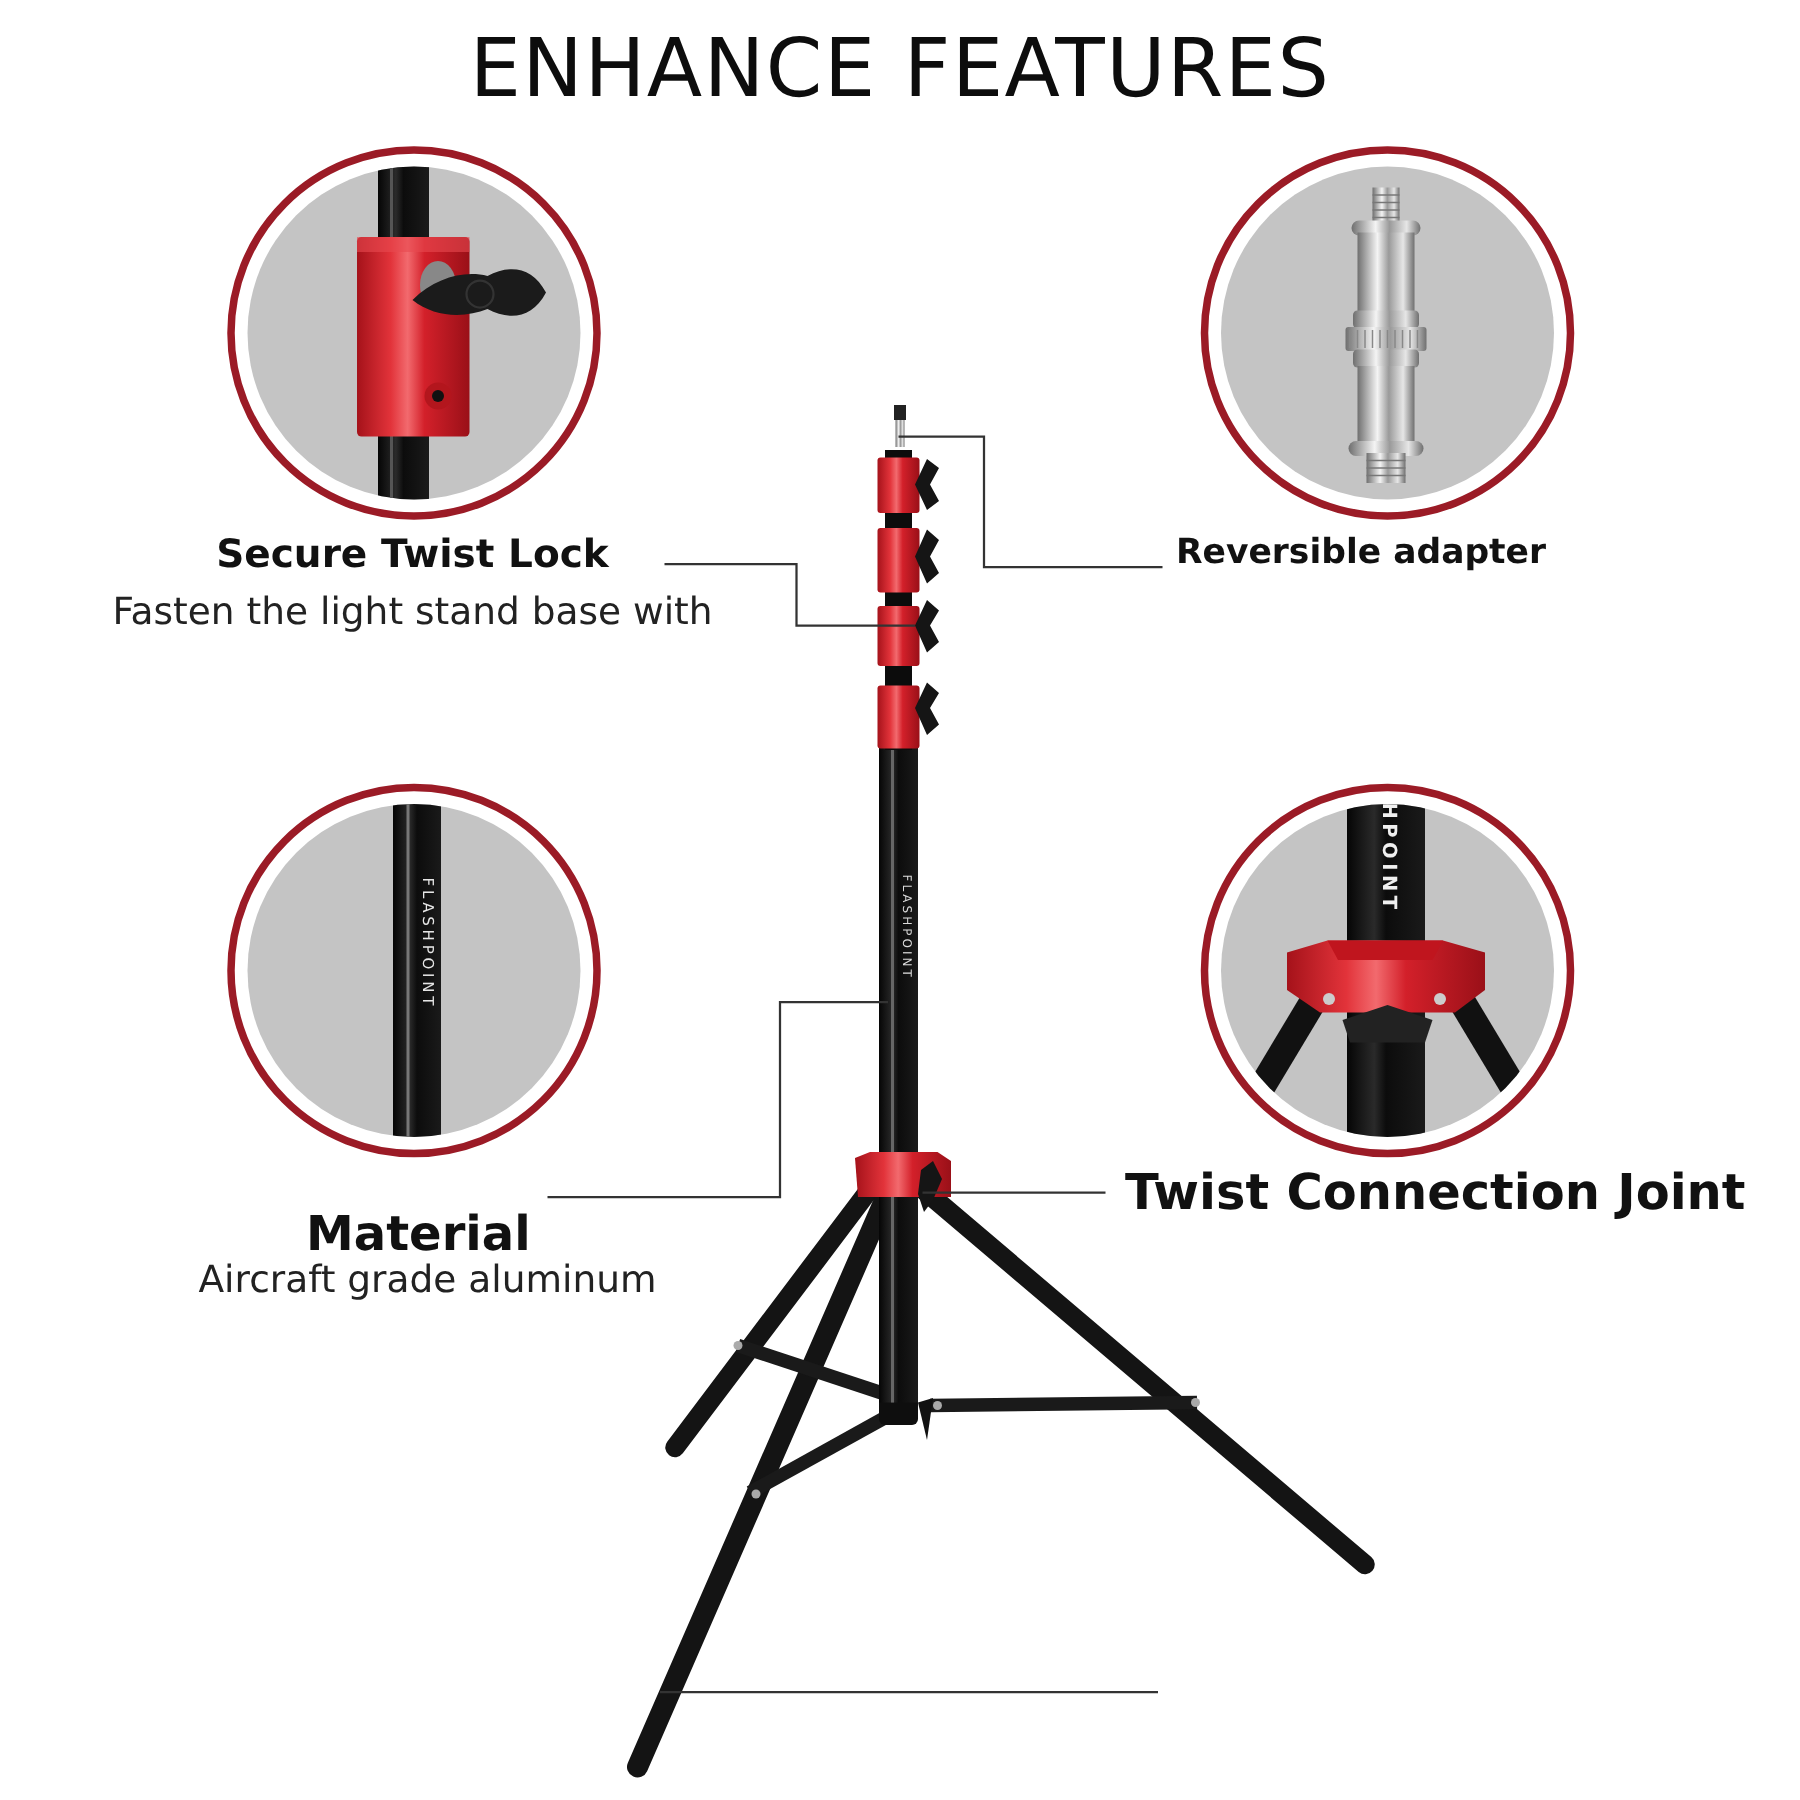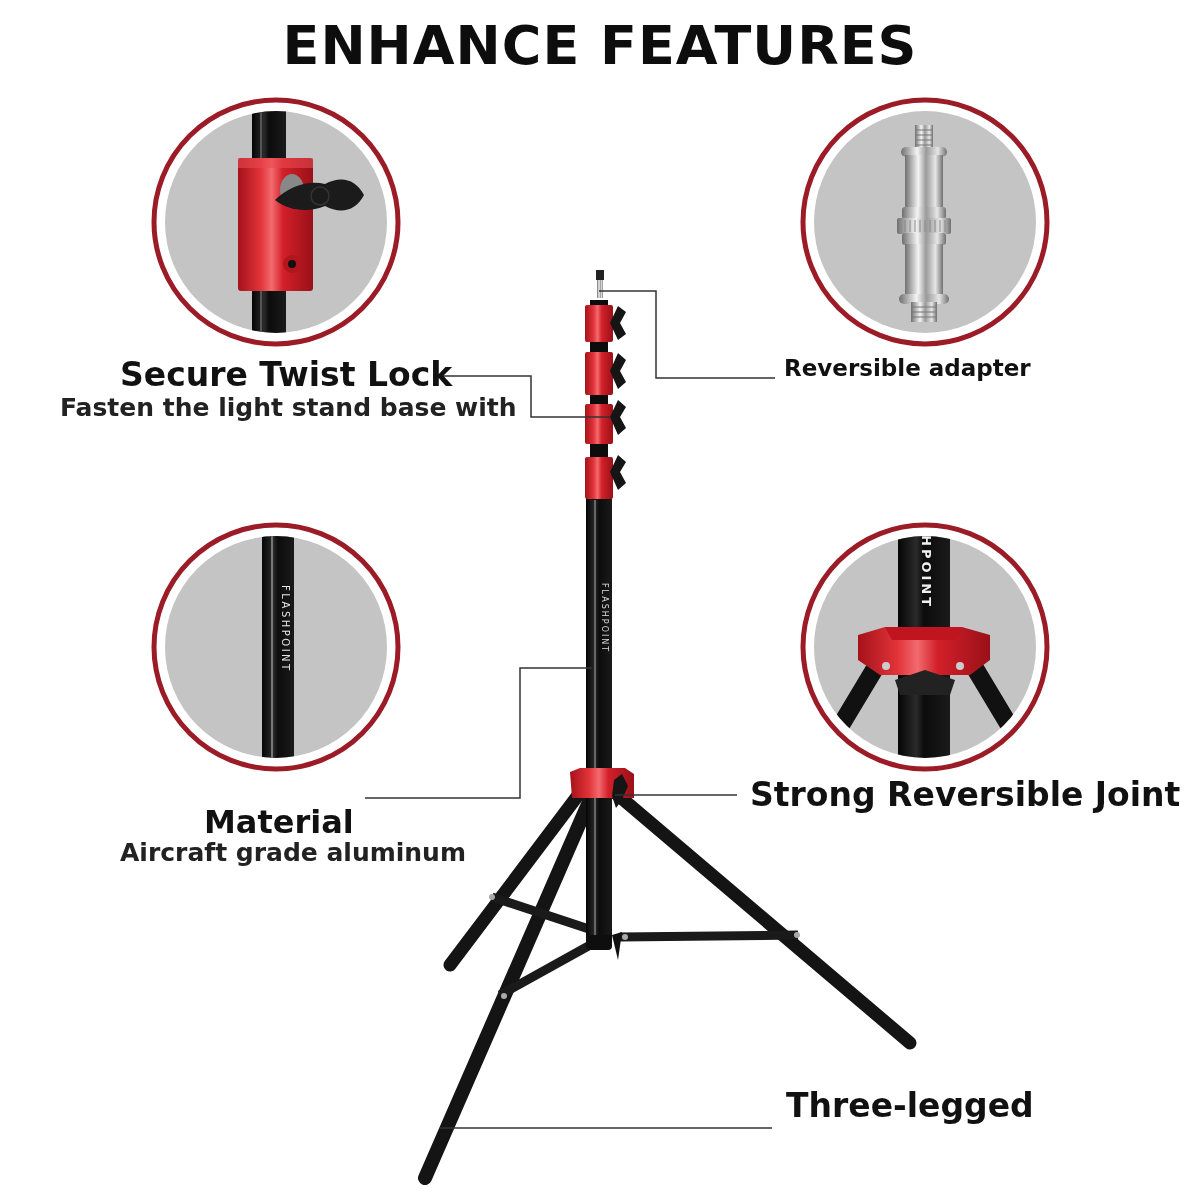--- a/index.html
+++ b/index.html
@@ -1,21 +1,21 @@
 <!DOCTYPE html>
 <html><head>
 <meta charset="utf-8">
 <style>
   html, body { margin: 0; padding: 0; background: #ffffff; }
   body { width: 1200px; height: 1200px; position: relative; overflow: hidden; font-family: "DejaVu Sans", "Liberation Sans", sans-serif; color: #111; }
-  .title { position: absolute; left: 0; right: 0; top: 14px; text-align: center; font-size: 54px; font-weight: bold; letter-spacing: 1px; color: #0d0d0d; }
+  .title { position: absolute; left: 0; right: 0; top: 14px; text-align: center; font-size: 54px; font-weight: normal; letter-spacing: 1px; color: #0d0d0d; }
   .art { position: absolute; left: 0; top: 0; width: 1200px; height: 1200px; }
   .label { position: absolute; font-weight: bold; color: #111; white-space: nowrap; }
-  .desc { position: absolute; font-weight: bold; color: #222; text-align: center; white-space: nowrap; }
-  #lbl-twist { left: 120px; top: 355px; font-size: 33px; width: 310px; text-align: center; }
+  .desc { position: absolute; font-weight: normal; color: #222; text-align: center; white-space: nowrap; }
+  #lbl-twist { left: 120px; top: 355px; font-size: 26px; width: 310px; text-align: center; }
   #desc-twist { left: 60px; top: 393px; width: 430px; font-size: 25px; line-height: 29px; }
   #lbl-adapter { left: 784px; top: 355px; font-size: 23px; }
   #lbl-material { left: 204px; top: 803px; font-size: 32px; }
   #desc-material { left: 120px; top: 814px; width: 330px; font-size: 25px; margin-top: 24px; }
   #lbl-joint { left: 750px; top: 775px; font-size: 33px; }
   #lbl-legs { left: 786px; top: 1088px; font-size: 33px; line-height: 36px; white-space: normal; width: 300px; }
 </style>
 </head>
 <body>
 
@@ -190,17 +190,16 @@
 <div class="label" id="lbl-twist">Secure Twist Lock</div>
 <div class="desc" id="desc-twist">
   <div>Fasten the light stand base with</div>
 </div>
 
 <div class="label" id="lbl-adapter">Reversible adapter</div>
 
 <div class="label" id="lbl-material">Material</div>
 <div class="desc" id="desc-material">Aircraft grade aluminum</div>
 
-<div class="label" id="lbl-joint">Strong Reversible Joint</div>
+<div class="label" id="lbl-joint">Twist Connection Joint</div>
 
 <div class="label" id="lbl-legs">
-  <div>Three-legged</div>
 </div>
 
 </body></html>

